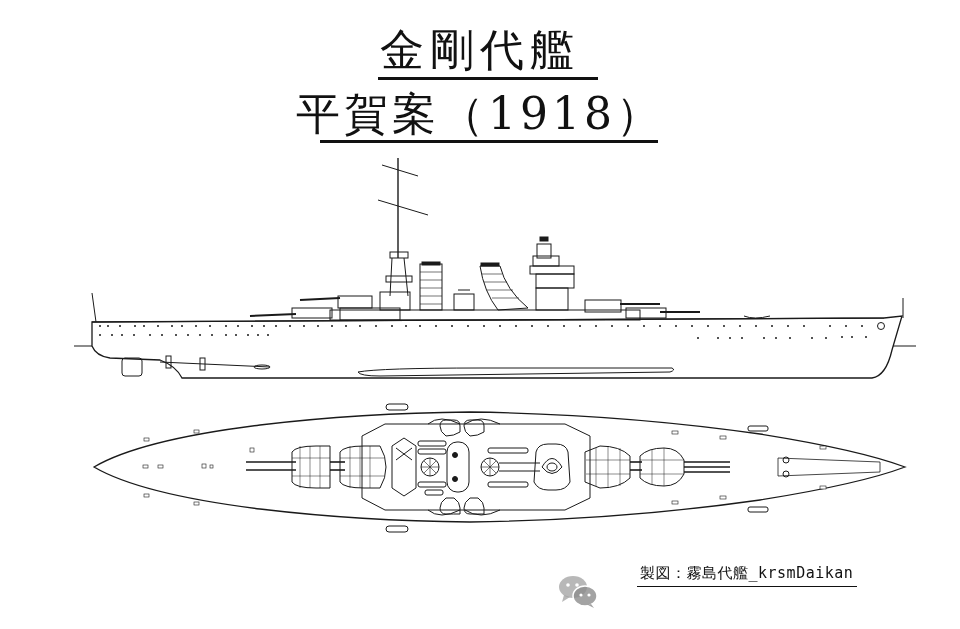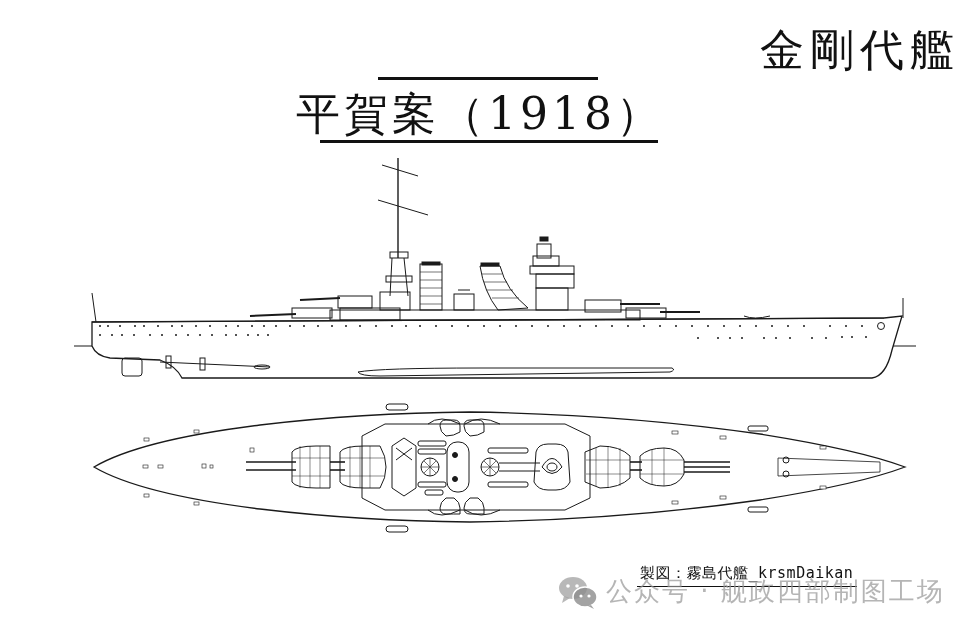--- a/index.html
+++ b/index.html
@@ -1,18 +1,18 @@
 <!DOCTYPE html>
 <html><head>
 <meta charset="utf-8">
 <style>
   html, body { margin: 0; padding: 0; background: #ffffff; }
   body { width: 960px; height: 629px; position: relative; overflow: hidden;
          font-family: "DejaVu Serif", serif; color: #111; }
-  .title1 { position: absolute; left: 0; width: 960px; top: 24px; text-align: right;
+  .title1 { position: absolute; left: 0; width: 960px; top: 24px; text-align: center;
             font-family: "DejaVu Serif", serif; font-size: 44px; letter-spacing: 6px; line-height: 52px; }
   .title2 { position: absolute; left: 0; width: 960px; top: 88px; text-align: center;
             font-family: "DejaVu Serif", serif; font-size: 44px; letter-spacing: 4px; line-height: 52px; }
   .rule { position: absolute; height: 3px; background: #111; }
   .rule1 { left: 378px; width: 220px; top: 77px; }
   .rule2 { left: 320px; width: 338px; top: 140px; }
   .drawing { position: absolute; left: 0; top: 0; }
   .credit { position: absolute; left: 640px; top: 564px; font-family: "DejaVu Sans Mono", monospace;
             font-size: 15px; color: #111; letter-spacing: 0.5px; }
   .credit-rule { position: absolute; left: 637px; top: 586px; width: 220px; height: 1px; background: #111; }
@@ -314,14 +314,13 @@
       <ellipse cx="15" cy="13" rx="14" ry="11" fill="rgba(160,160,160,0.75)"></ellipse>
       <path d="M6 21 L4 28 L12 23 Z" fill="rgba(160,160,160,0.75)"></path>
       <ellipse cx="27" cy="22" rx="12" ry="10" fill="rgba(140,140,140,0.8)" stroke="#fff" stroke-width="1.5"></ellipse>
       <path d="M33 30 L36 34 L30 31 Z" fill="rgba(140,140,140,0.8)"></path>
       <circle cx="10" cy="11" r="1.8" fill="#fff"></circle>
         <circle cx="19" cy="11" r="1.8" fill="#fff"></circle>
       <circle cx="23" cy="21" r="1.6" fill="#fff"></circle>
         <circle cx="31" cy="21" r="1.6" fill="#fff"></circle>
     </svg>
   </div>
-  <span class="wm-text">公众号 · 舰政四部制图工场</span>
 </div>
 
 </body></html>

